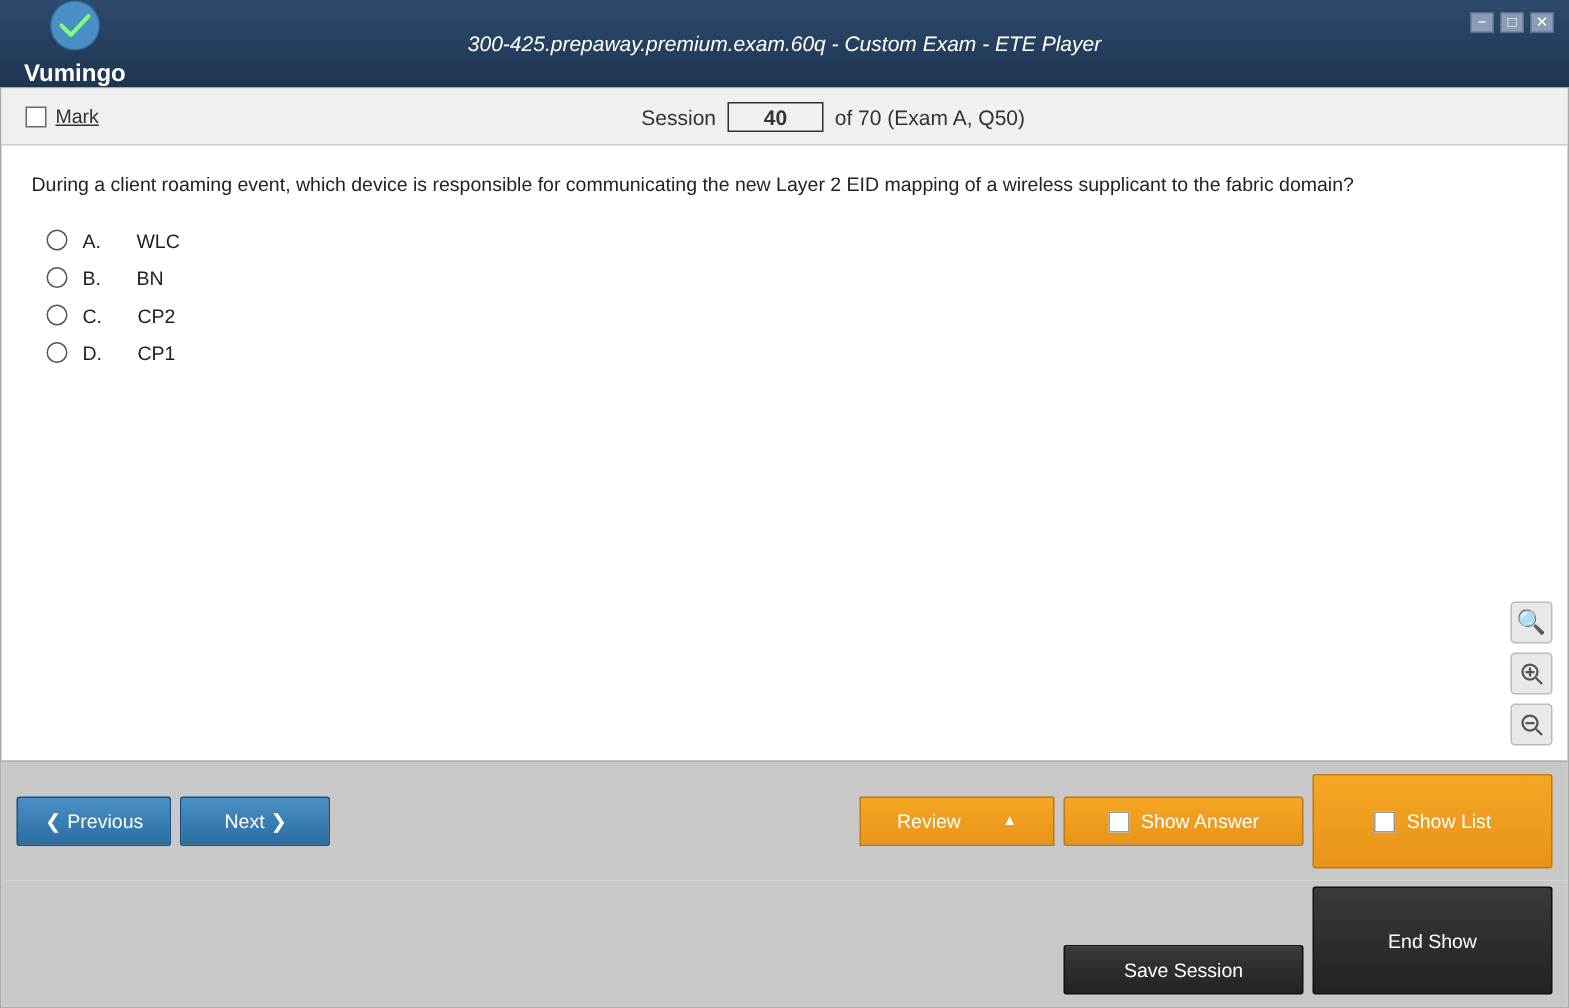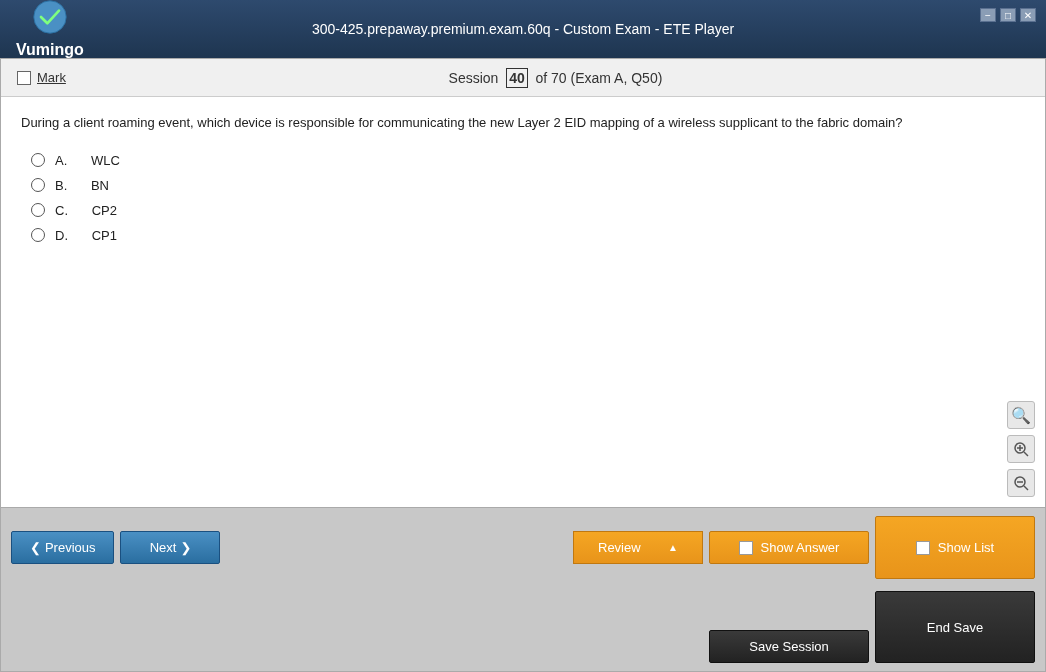--- a/index.html
+++ b/index.html
@@ -44,20 +44,21 @@
       height: 36px;
     }
     .title-text {
       position: absolute;
       left: 50%;
       transform: translateX(-50%);
       color: #fff;
       font-size: 14px;
       font-weight: normal;
       white-space: nowrap;
+      font-style: italic;
     }
 
     
     .main-window {
       background: #fff;
       margin: 0;
       height: calc(672px - 58px);
       display: flex;
       flex-direction: column;
       border: 1px solid #aaa;
@@ -93,21 +94,21 @@
     }
     .question-counter {
       flex: 1;
       text-align: center;
       font-size: 14px;
       color: #333;
     }
     .question-num-box {
       display: inline-block;
       border: 1px solid #333;
-      padding: 1px 2px;
+      padding: 1px 23px;
       font-weight: bold;
       font-size: 14px;
     }
 
     
     .question-content {
       flex: 1;
       padding: 16px 20px;
       overflow-y: auto;
       position: relative;
@@ -379,16 +380,16 @@
     </button>
 
     <button class="show-list-btn">
       <div class="btn-checkbox"></div>
       <span>Show List</span>
     </button>
   </div>
 
   <div class="bottom-action-row">
     <button class="save-session-btn">Save Session</button>
-    <button class="end-exam-btn">End Save</button>
+    <button class="end-exam-btn">End Show</button>
   </div>
 
 </div>
 
 </body></html>

